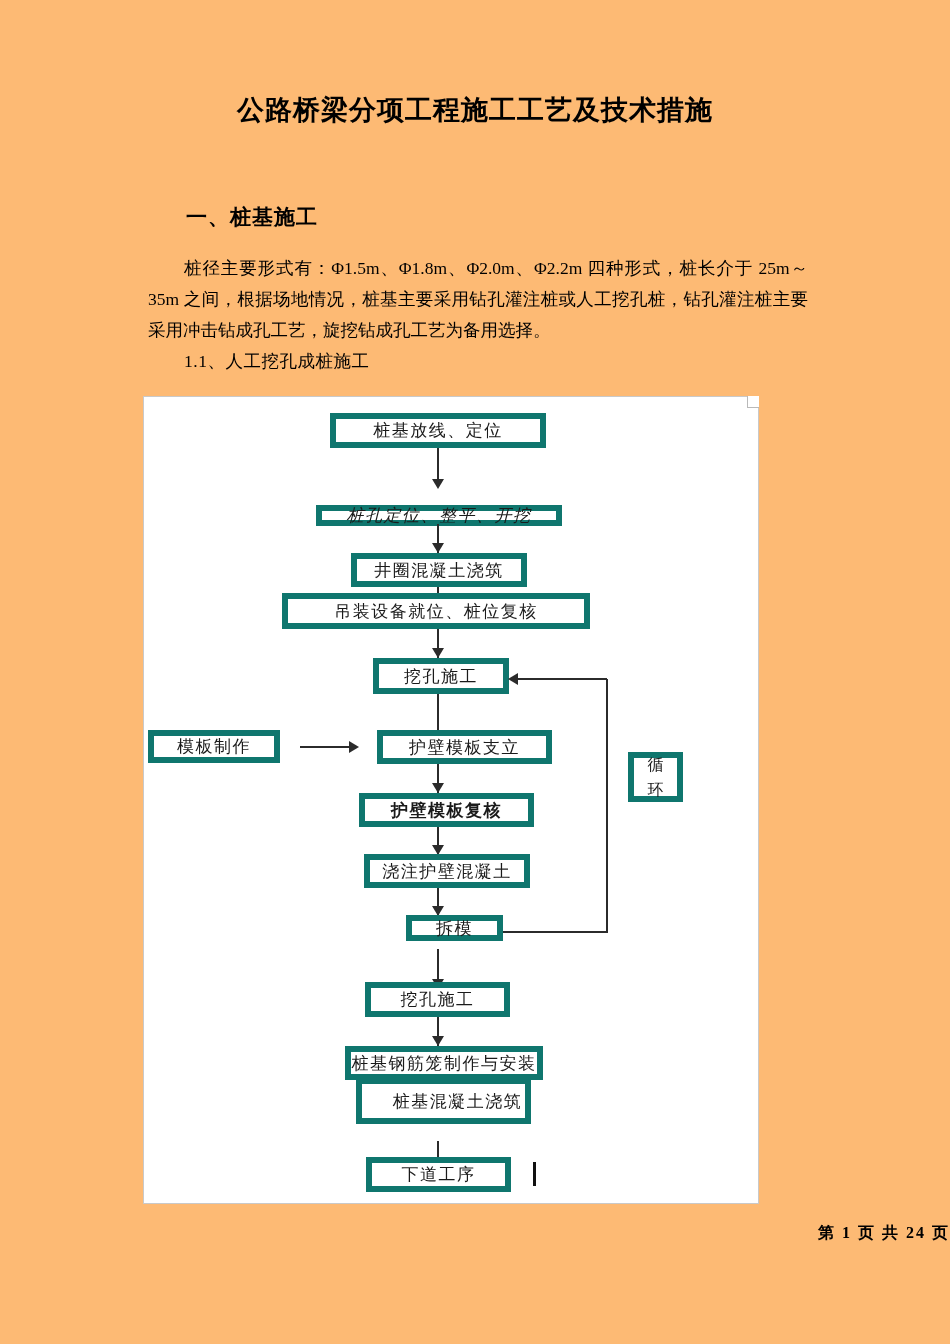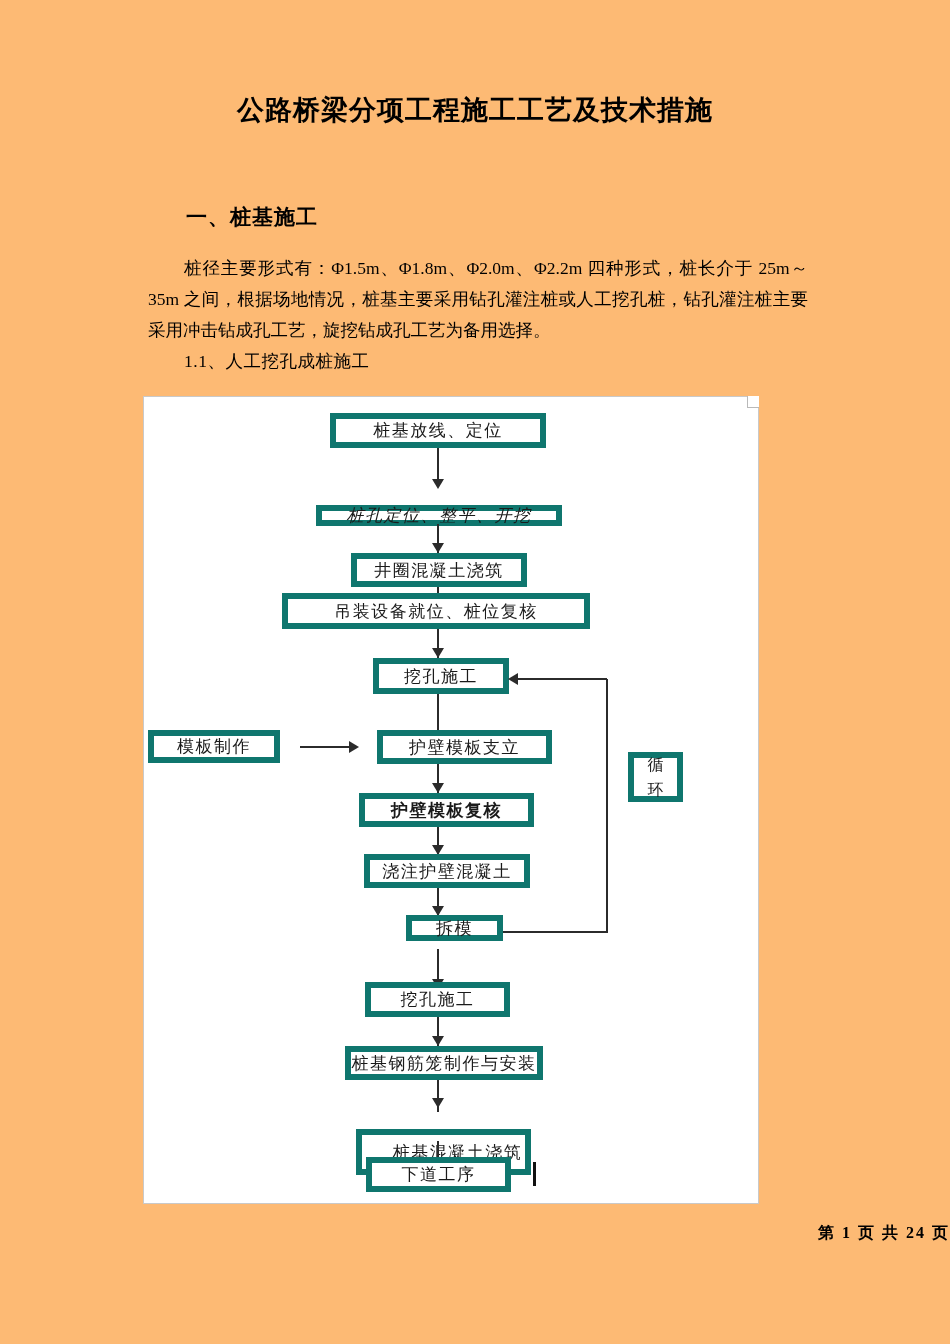--- a/index.html
+++ b/index.html
@@ -248,21 +248,21 @@
     </div>
     <div class="vline" style="left:293px; top:620px; height:32px;"></div>
     <div class="arrow-down" style="left:288px; top:639px;"></div>
 
     <div class="fbox" style="left:201px; top:649px; width:198px; height:34px;">
       <span>桩基钢筋笼制作与安装</span>
     </div>
     <div class="vline" style="left:293px; top:683px; height:32px;"></div>
     <div class="arrow-down" style="left:288px; top:701px;"></div>
 
-    <div class="fbox" style="left:212px; top:732px; width:175px; height:46px;padding-left:28px;">
+    <div class="fbox" style="left:212px; top:681px; width:175px; height:46px;padding-left:28px;">
       <span>桩基混凝土浇筑</span>
     </div>
     <div class="vline" style="left:293px; top:744px; height:32px;"></div>
     <div class="arrow-down" style="left:288px; top:762px;"></div>
 
     <div class="fbox" style="left:222px; top:760px; width:145px; height:35px;">
       <span>下道工序</span>
     </div>
   </div>
 

